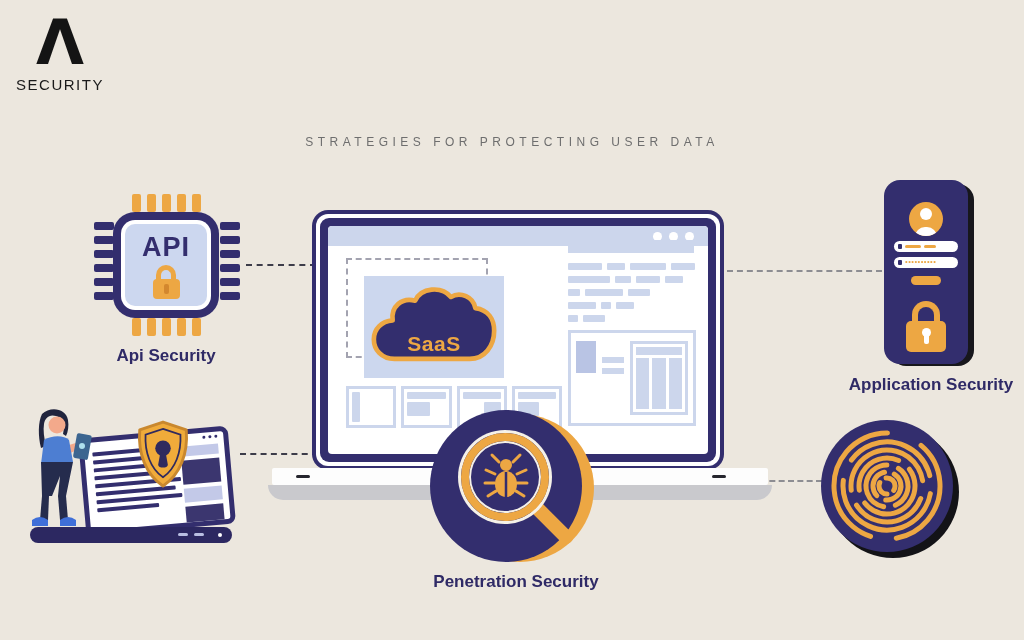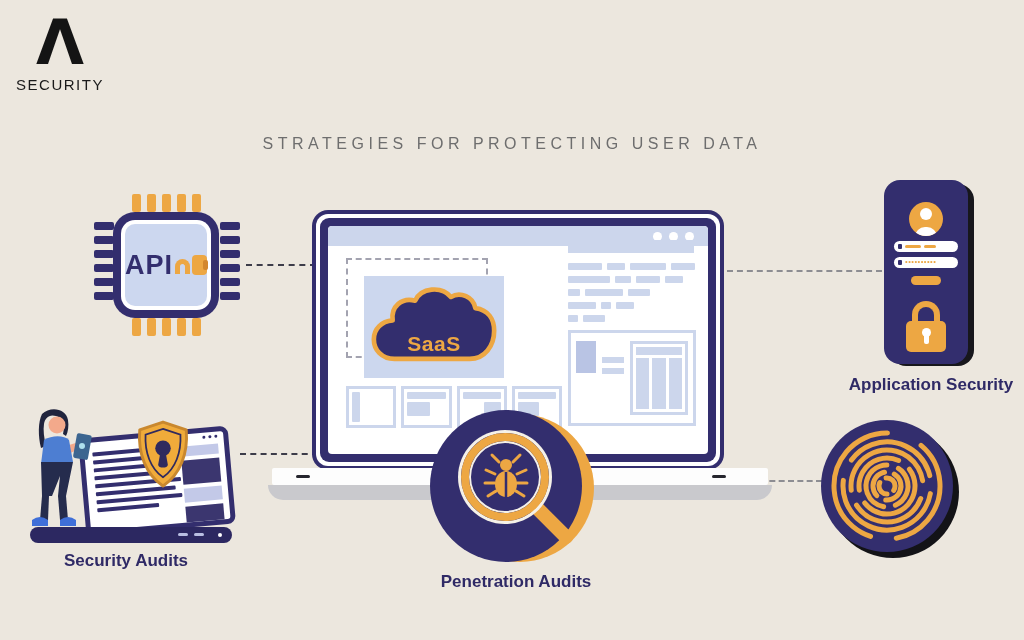--- a/index.html
+++ b/index.html
@@ -13,42 +13,42 @@
     font-family:"DejaVu Sans", sans-serif; }
   .logo-name { position:absolute; left:6px; top:76px; width:108px; text-align:center;
     font-size:15px; font-weight:500; color:#1a1a1a; letter-spacing:1.5px; }
 
   
   .title { position:absolute; left:0; right:0; top:82px; text-align:center;
     color:#2e2967; font-size:40px; font-weight:800; }
   .title .saas { letter-spacing:1px; }
   .title .upper { letter-spacing:6px; }
   .subtitle { position:absolute; left:0; right:0; top:135px; text-align:center;
-    color:#6e6e6e; font-size:16px; font-weight:500; letter-spacing:4.5px; }
+    color:#6e6e6e; font-size:12px; font-weight:500; letter-spacing:4.5px; }
 
   
   .lbl { position:absolute; width:220px; text-align:center; color:#2f2a66;
     font-size:17px; font-weight:700; }
 
   
   .conn { position:absolute; height:0; }
   .conn.dark  { border-top:2.5px dashed #3c3c49; }
   .conn.gray  { border-top:2.5px dashed #8d8d92; }
 
   
   .chip-wrap { position:absolute; left:94px; top:194px; width:146px; height:142px; }
   .pins-row { position:absolute; left:38px; display:flex; gap:6px; }
   .pins-col { position:absolute; top:28px; display:flex; flex-direction:column; gap:6px; }
   .pinv { width:9px; height:18px; background:#eda743; border-radius:2px; }
   .pinh { width:20px; height:8px; background:#332e6e; border-radius:2px; }
   .chip-body { position:absolute; left:19px; top:18px; width:106px; height:106px;
     background:#332e6e; border-radius:22px; padding:8px; }
   .chip-white { width:100%; height:100%; background:#fff; border-radius:14px; padding:4px; }
   .chip-blue { width:100%; height:100%; background:#ccd7ef; border-radius:10px;
-    display:flex; flex-direction:row; align-items:center; justify-content:center; gap:2px; }
+    display:flex; flex-direction:column; align-items:center; justify-content:center; gap:2px; }
   .chip-api { font-size:27px; font-weight:800; color:#332e6e; letter-spacing:1px; }
   .lock-sm-shackle { width:20px; height:15px; border:5px solid #eda743; border-bottom:none;
     border-radius:10px 10px 0 0; margin-bottom:-3px; }
   .lock-sm-body { position:relative; width:27px; height:20px; background:#eda743; border-radius:4px; }
   .lock-sm-slot { position:absolute; left:11px; top:5px; width:5px; height:10px;
     background:#d3872e; border-radius:2px; }
 
   
   .lap-outer { position:absolute; left:312px; top:210px; width:412px; height:260px;
     background:#332e6e; border-radius:16px; padding:4px; }
@@ -196,20 +196,21 @@
         <div class="chip-blue">
           <div class="chip-api">API</div>
           <div class="lock-sm-shackle"></div>
           <div class="lock-sm-body">
             <div class="lock-sm-slot"></div>
           </div>
         </div>
       </div>
     </div>
   </div>
+  <div class="lbl" style="left:56px; top:346px;">Api Security</div>
 
   <div class="lap-outer">
     <div class="lap-gap">
       <div class="lap-bezel">
         <div class="lap-white">
           <div class="browser-bar">
             <div class="bdot"></div>
             <div class="bdot"></div>
             <div class="bdot"></div>
           </div>
@@ -360,42 +361,41 @@
     <path d="M12,116 Q20,110 28,116 L28,122 L12,122 Z" fill="#3f6fd8"></path>
     <path d="M40,116 Q48,110 56,116 L56,122 L40,122 Z" fill="#3f6fd8"></path>
   </svg>
 
   <svg class="abs" style="left:132px; top:420px;" width="62" height="70" viewBox="0 0 64 72">
     <path d="M32 2 L56 10 C58 34 50 56 32 68 C14 56 6 34 8 10 Z" fill="#f0ab3a" stroke="#c9882e" stroke-width="3" stroke-linejoin="round"></path>
     <path d="M32 9 L50 15 C51 33 45 50 32 59 C19 50 13 33 14 15 Z" fill="none" stroke="#2f2a5e" stroke-width="1.8"></path>
     <circle cx="32" cy="29" r="8" fill="#2f2a5e"></circle>
     <path d="M29,35 C29,33 35,33 35,35 L37,46 C37,50 27,50 27,46 Z" fill="#2f2a5e"></path>
   </svg>
-  <div class="lbl" style="left:16px; top:551px;">Security Audits</div>
 
   <div class="pt-orange"></div>
   <div class="pt-navy"></div>
   <div class="handle"></div>
   <div class="lens"></div>
   <svg class="abs" style="left:483px; top:452px;" width="46" height="50" viewBox="0 0 46 50">
     <g stroke="#eda743" stroke-width="3" stroke-linecap="round">
       <line x1="16" y1="10" x2="9" y2="3"></line>
         <line x1="30" y1="10" x2="37" y2="3"></line>
       <line x1="12" y1="22" x2="3" y2="18"></line>
         <line x1="34" y1="22" x2="43" y2="18"></line>
       <line x1="12" y1="31" x2="2" y2="31"></line>
         <line x1="34" y1="31" x2="44" y2="31"></line>
       <line x1="13" y1="39" x2="5" y2="44"></line>
         <line x1="33" y1="39" x2="41" y2="44"></line>
     </g>
     <circle cx="23" cy="13" r="6" fill="#eda743"></circle>
     <ellipse cx="23" cy="32" rx="11" ry="13" fill="#eda743"></ellipse>
     <line x1="23" y1="20" x2="23" y2="45" stroke="#332e6e" stroke-width="2.5"></line>
   </svg>
-  <div class="lbl" style="left:406px; top:572px;">Penetration Audits</div>
+  <div class="lbl" style="left:406px; top:572px;">Penetration Security</div>
 
   <div class="fp-shadow"></div>
   <div class="fp-circle"></div>
   <svg class="abs" style="left:821px; top:420px;" width="132" height="132" viewBox="0 0 132 132">
     <g fill="none" stroke="#eda743" stroke-width="5" stroke-linecap="round">
       <circle cx="66" cy="66" r="53" stroke-dasharray="120 26 150 40" transform="rotate(-50 66 66)"></circle>
       <circle cx="66" cy="66" r="44" stroke-dasharray="90 22 100 18" transform="rotate(70 66 66)"></circle>
       <circle cx="66" cy="66" r="36" stroke-dasharray="70 18 80 16" transform="rotate(-120 66 66)"></circle>
       <circle cx="66" cy="66" r="28" stroke-dasharray="55 14 60 14" transform="rotate(30 66 66)"></circle>
       <circle cx="66" cy="66" r="21" stroke-dasharray="40 12 45 12" transform="rotate(160 66 66)"></circle>

